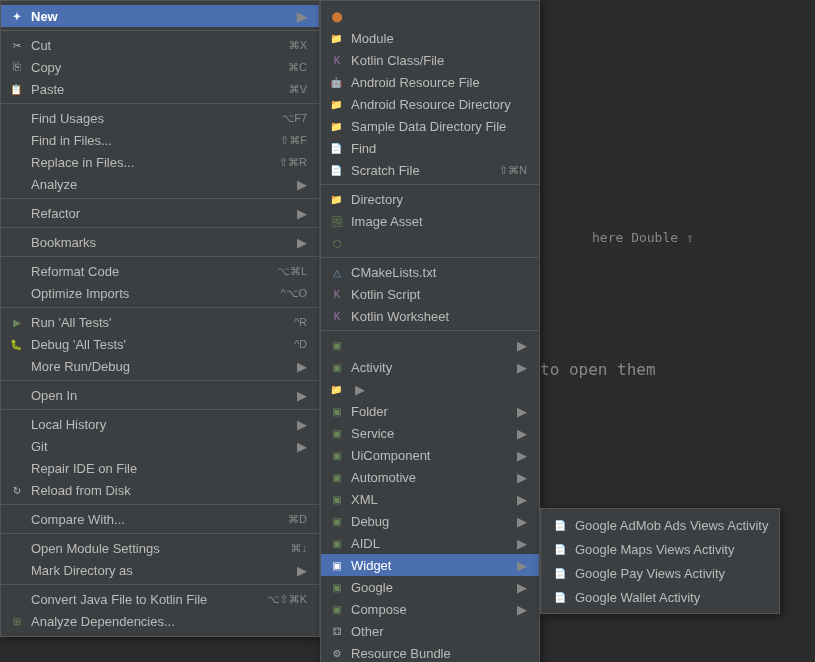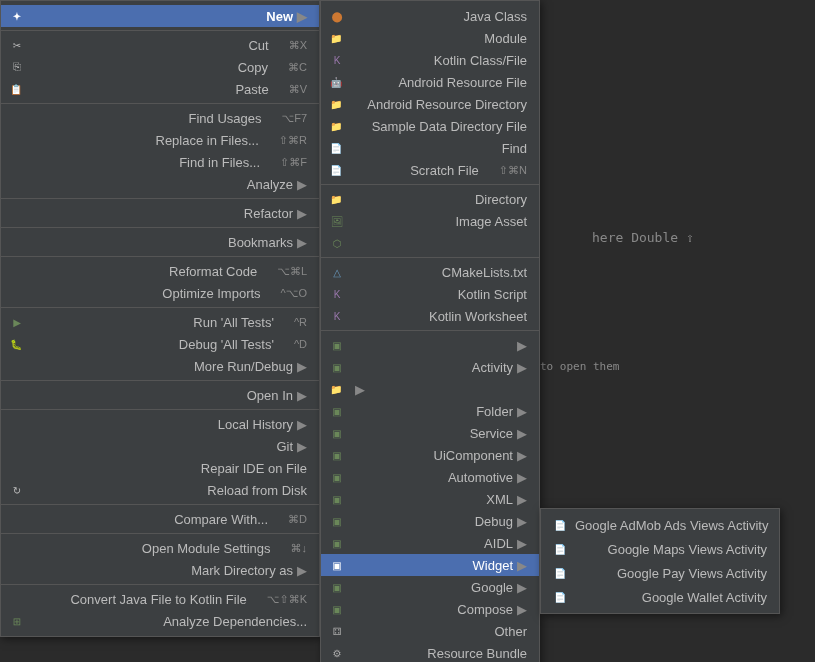--- a/index.html
+++ b/index.html
@@ -62,21 +62,20 @@
       margin-right: 6px;
       display: inline-flex;
       align-items: center;
       justify-content: center;
       flex-shrink: 0;
       font-size: 10px;
     }
 
     .menu-item .item-label {
       flex: 1;
-      text-align: right;
     }
 
     .menu-item .item-shortcut {
       color: #888;
       font-size: 11px;
       margin-left: 20px;
     }
 
     .menu-item .arrow {
       margin-left: 4px;
@@ -131,21 +130,21 @@
       font-size: 13px;
       margin-left: 37px;
     }
 
     .code-hint-open {
       position: absolute;
       top: 360px;
       left: 540px;
       color: #888;
       font-family: monospace;
-      font-size: 11px;
+      font-size: 16px;
     }
   </style>
 </head>
 <body>
 
 <div class="code-bg">
 </div>
 <div class="code-hint">here  Double ⇧</div>
 <div class="code-hint-open">to open them</div>
 
@@ -181,28 +180,28 @@
   <div class="menu-separator"></div>
 
   <div class="menu-item">
     <span class="item-icon"></span>
     <span class="item-label">Find Usages</span>
     <span class="item-shortcut">⌥F7</span>
   </div>
 
   <div class="menu-item">
     <span class="item-icon"></span>
+    <span class="item-label">Find in Files...</span>
+    <span class="item-shortcut">⇧⌘F</span>
+  </div>
+
+  <div class="menu-item">
+    <span class="item-icon"></span>
     <span class="item-label">Replace in Files...</span>
     <span class="item-shortcut">⇧⌘R</span>
-  </div>
-
-  <div class="menu-item">
-    <span class="item-icon"></span>
-    <span class="item-label">Find in Files...</span>
-    <span class="item-shortcut">⇧⌘F</span>
   </div>
 
   <div class="menu-item">
     <span class="item-icon"></span>
     <span class="item-label">Analyze</span>
     <span class="arrow">▶</span>
   </div>
 
   <div class="menu-separator"></div>
 
@@ -319,21 +318,20 @@
   <div class="menu-item">
     <span class="item-icon icon-green">⊞</span>
     <span class="item-label">Analyze Dependencies...</span>
   </div>
 </div>
 
 <div class="menu-level2">
 
   <div class="menu-item">
     <span class="item-icon" style="color:#cc7832;">⬤</span>
-    <span class="item-label">Java Class</span>
   </div>
 
   <div class="menu-item">
     <span class="item-icon icon-folder">📁</span>
     <span class="item-label">Module</span>
   </div>
 
   <div class="menu-item">
     <span class="item-icon" style="color:#9876aa;">K</span>
     <span class="item-label">Kotlin Class/File</span>

